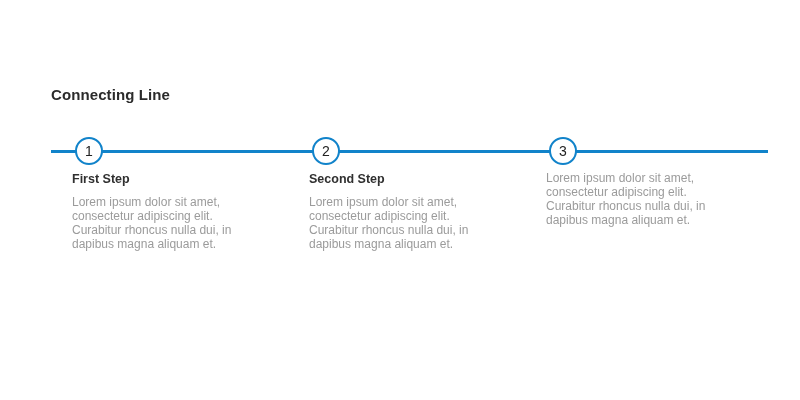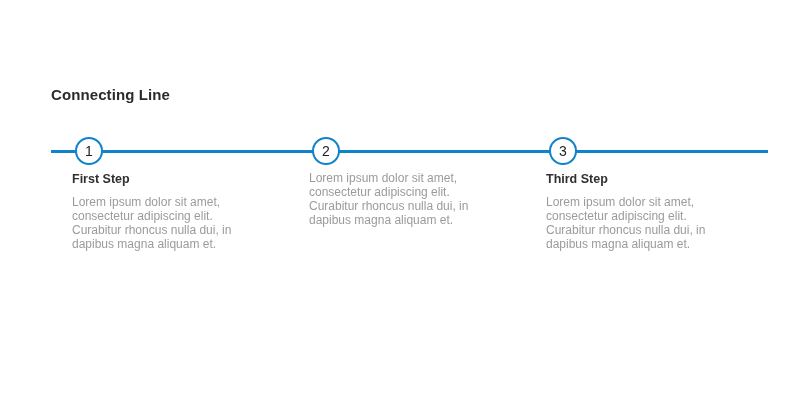--- a/index.html
+++ b/index.html
@@ -139,29 +139,29 @@
           <p class="step-title">First Step</p>
           <p class="step-text">Lorem ipsum dolor sit amet, consectetur adipiscing elit. Curabitur rhoncus nulla dui, in dapibus magna aliquam et.</p>
         </div>
       </div>
 
       <div class="step step-2">
         <div class="step-marker">
           <span class="step-number">2</span>
         </div>
         <div class="step-body">
+          <p class="step-title">Second Step</p>
           <p class="step-text">Lorem ipsum dolor sit amet, consectetur adipiscing elit. Curabitur rhoncus nulla dui, in dapibus magna aliquam et.</p>
         </div>
       </div>
 
       <div class="step step-3">
         <div class="step-marker">
           <span class="step-number">3</span>
         </div>
         <div class="step-body">
-          <p class="step-title">Third Step</p>
           <p class="step-text">Lorem ipsum dolor sit amet, consectetur adipiscing elit. Curabitur rhoncus nulla dui, in dapibus magna aliquam et.</p>
         </div>
       </div>
 
     </div>
   </div>
 </div>
 
 </body></html>

